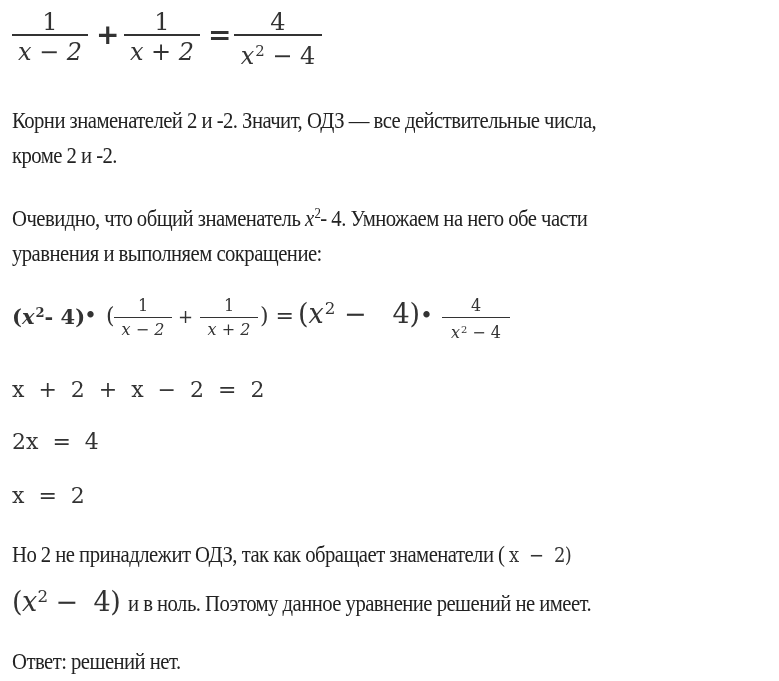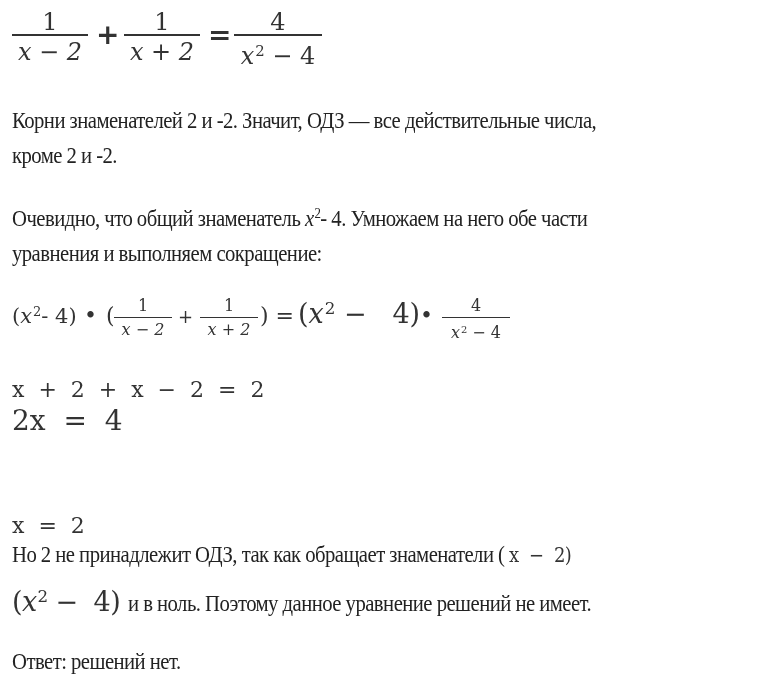--- a/index.html
+++ b/index.html
@@ -49,21 +49,21 @@
 
 <div class="txt" style="top:104px; transform:scaleX(0.9);">Корни знаменателей 2 и -2. Значит, ОДЗ — все действительные числа,</div>
 <div class="txt" style="top:139px; transform:scaleX(0.9);">кроме 2 и -2.</div>
 
 <div class="txt" style="top:202px; transform:scaleX(0.9);">
   <span>Очевидно, что общий знаменатель </span><span class="it">x</span><sup class="s">2</sup><span>- 4. Умножаем на него обе части</span>
 </div>
 <div class="txt" style="top:237px; transform:scaleX(0.9);">уравнения и выполняем сокращение:</div>
 
 <div>
-  <div class="abs math" style="left:12px; top:304px; font-size:21px;">
+  <div class="abs math" style="left:12px; top:304px; font-size:21px;font-weight:bold;">
     <span>(</span><span class="it">x</span><sup class="s">2</sup><span>- 4)</span>
   </div>
   <div class="abs math" style="left:84px; top:303px; font-size:22px;">•</div>
   <div class="abs math" style="left:106px; top:303px; font-size:22px;">(</div>
   <div class="frac math" style="left:114px; top:296px; width:58px; height:50px; font-size:16px;">
     <div class="num" style="top:0;">1</div>
     <div class="bar" style="top:21px; height:1px;"></div>
     <div class="den it" style="top:24px;">x − 2</div>
   </div>
   <div class="abs math" style="left:178px; top:306px; font-size:18px;">+</div>
@@ -80,22 +80,22 @@
   <div class="frac math" style="left:442px; top:296px; width:68px; height:56px; font-size:16px;">
     <div class="num" style="top:0;">4</div>
     <div class="bar" style="top:21px; height:1px;"></div>
     <div class="den" style="top:27px;">
       <span class="it">x</span><sup class="s">2</sup><span> − 4</span>
     </div>
   </div>
 </div>
 
 <div class="abs math it" style="left:12px; top:377px; font-size:22px; white-space:pre; font-style:normal;">x  +  2  +  x  −  2  =  2</div>
-<div class="abs math" style="left:12px; top:404px; font-size:28px; white-space:pre;">2x  =  4</div>
-<div class="abs math" style="left:12px; top:483px; font-size:22px; white-space:pre;margin-top:30px;">x  =  2</div>
+<div class="abs math" style="left:12px; top:429px; font-size:22px; white-space:pre;">2x  =  4</div>
+<div class="abs math" style="left:12px; top:483px; font-size:22px; white-space:pre;">x  =  2</div>
 
 <div class="txt" style="top:538px; transform:scaleX(0.9);">
   <span>Но 2 не принадлежит ОДЗ, так как обращает знаменатели ( </span><span class="math" style="white-space:pre; font-size:20px;">x  −  2)</span>
 </div>
 <div class="abs" style="left:12px; top:586px; font-size:23px; letter-spacing:-0.6px;">
   <span class="math" style="font-size:27px;">
     <span>(</span><span class="it">x</span><sup class="s">2</sup><span style="white-space:pre;"> −  4)</span>
   </span><span style="display:inline-block; transform:scaleX(0.9); transform-origin:left;"> и  в ноль. Поэтому данное уравнение решений не имеет.</span>
 </div>
 

